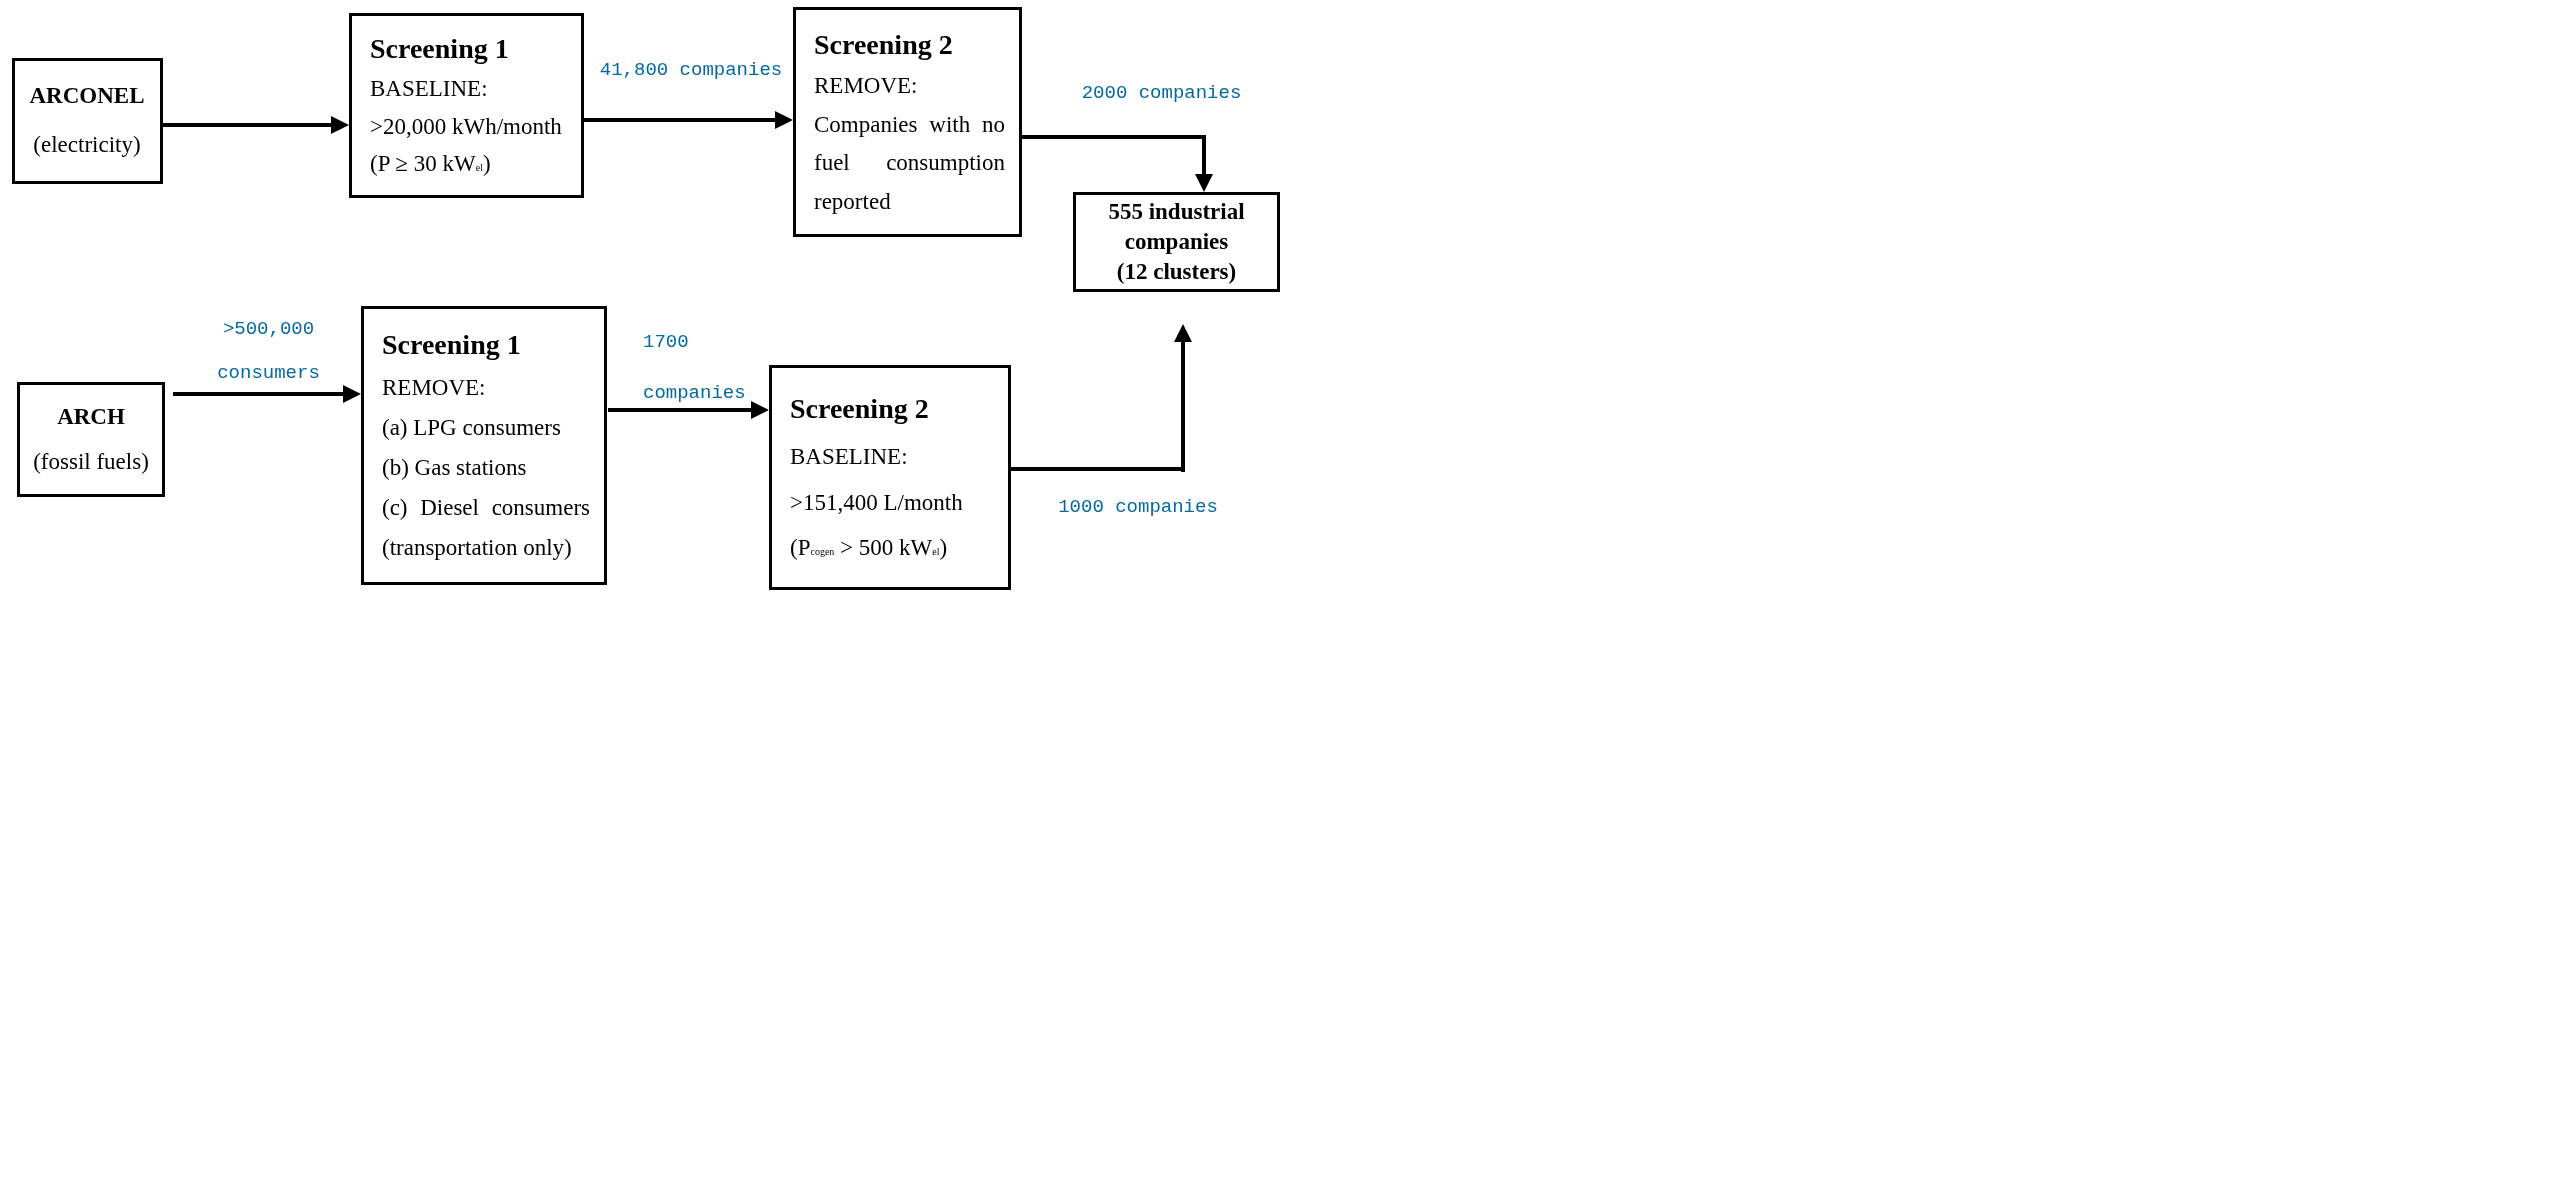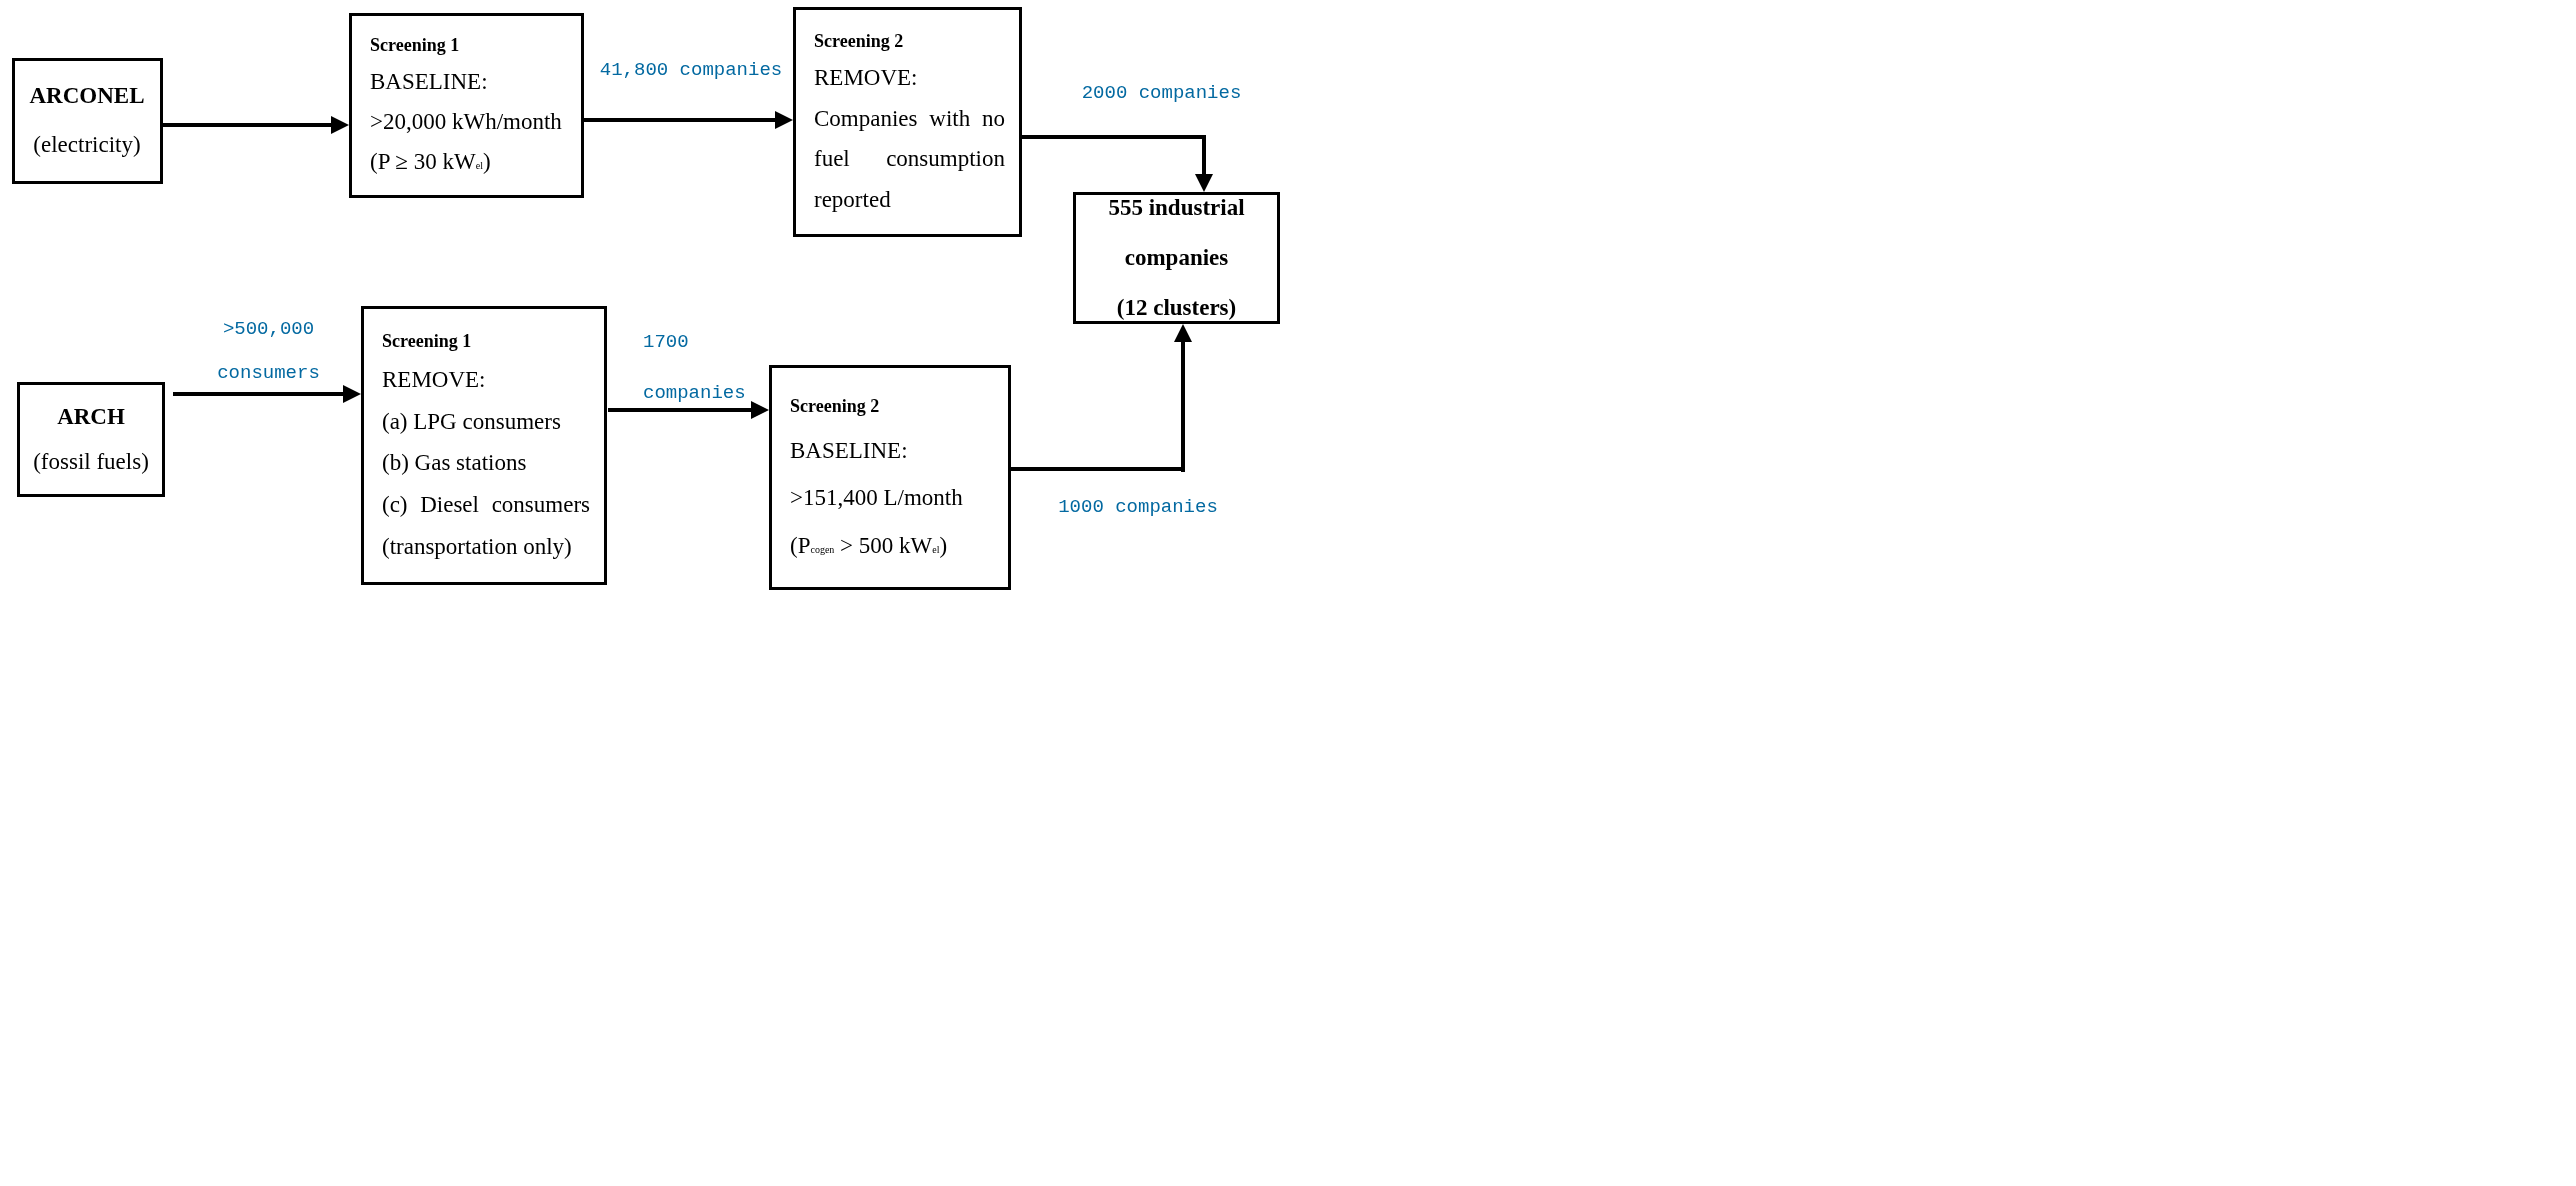--- a/index.html
+++ b/index.html
@@ -32,21 +32,21 @@
   .box.centered {
     align-items: center;
     text-align: center;
   }
   .box.lefty {
     padding: 6.4px 14px 6.4px 18px;
     text-align: left;
   }
   .box .title {
     font-weight: bold;
-    font-size: 18px;
+    font-size: 28px;
   }
   .bold { font-weight: bold; }
   .justify-line {
     text-align: justify;
     text-align-last: justify;
   }
   .subscript {
     font-size: 10px;
   }
   .hline, .vline {
@@ -103,21 +103,21 @@
   </div>
 
   <div class="box lefty" style="left:793px; top:7px; width:229px; height:230px;">
     <div class="title">Screening 2</div>
     <div>REMOVE:</div>
     <div class="justify-line">Companies with no</div>
     <div class="justify-line">fuel consumption</div>
     <div>reported</div>
   </div>
 
-  <div class="box centered" style="left:1073px; top:192px; width:207px; height:132px; font-weight:bold;justify-content:space-between;">
+  <div class="box centered" style="left:1073px; top:192px; width:207px; height:100px; font-weight:bold;">
     <div>555 industrial</div>
     <div>companies</div>
     <div>(12 clusters)</div>
   </div>
 
   <div class="box centered" style="left:17px; top:382px; width:148px; height:115px;">
     <div class="bold">ARCH</div>
     <div>(fossil fuels)</div>
   </div>
 

